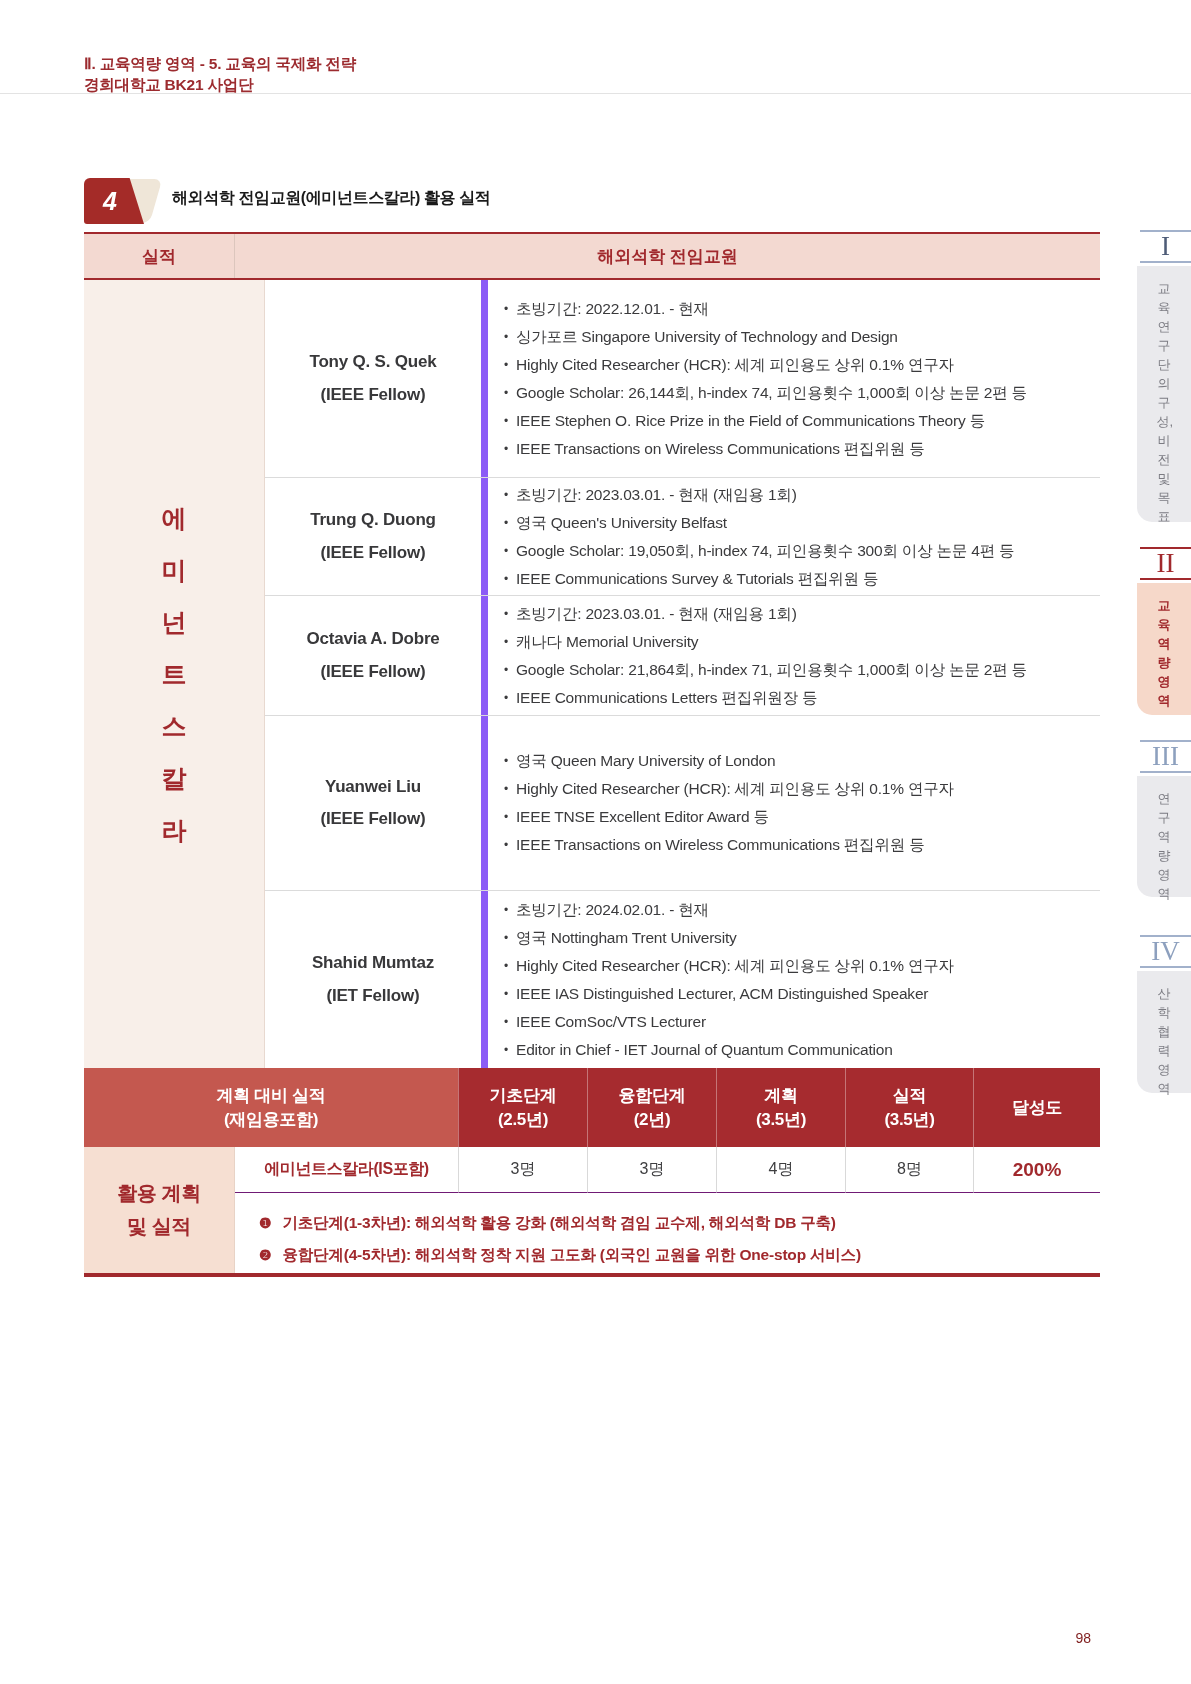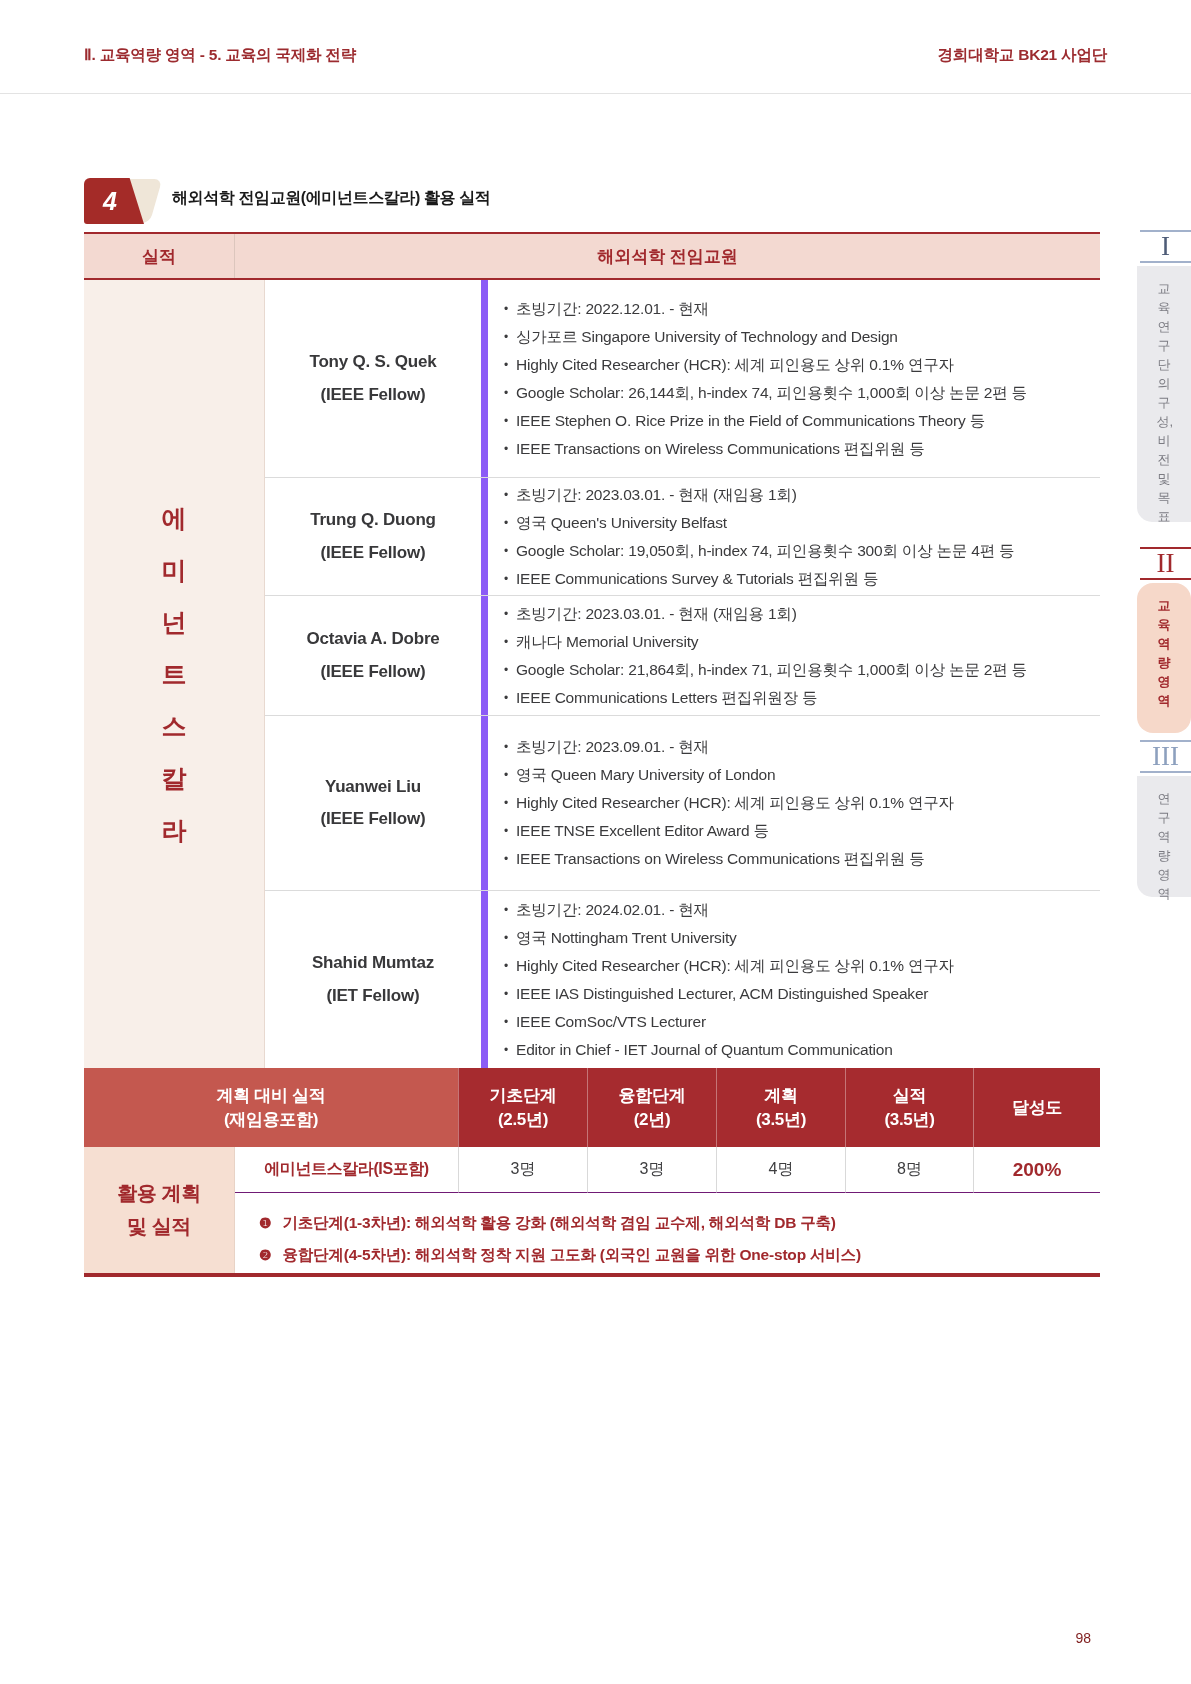--- a/index.html
+++ b/index.html
@@ -1,21 +1,21 @@
 <!DOCTYPE html>
 <html><head>
 <meta charset="utf-8">
 <style>
   * { box-sizing: border-box; margin: 0; padding: 0; }
   html,body { background:#ffffff; }
   body { font-family:"Liberation Sans", sans-serif; }
   .page { position:relative; width:1191px; height:1684px; background:#fff; overflow:hidden; }
 
   
-  .top-header { position:absolute; left:84px; right:84px; top:45px; display:flex; justify-content:space-between; align-items:baseline; font-weight:bold; font-size:15.5px; color:#9C2B2F; letter-spacing:-0.2px; }
+  .top-header { position:absolute; left:84px; right:84px; top:54px; display:flex; justify-content:space-between; align-items:baseline; font-weight:bold; font-size:15.5px; color:#9C2B2F; letter-spacing:-0.2px;flex-direction:column; }
   .top-rule { position:absolute; left:0; right:0; top:93px; height:1px; background:#E3E3E3; }
 
   
   .badge-wrap { position:absolute; left:84px; top:178px; width:78px; height:46px; }
   .badge-fold { position:absolute; left:14px; top:1px; width:58px; height:44px; background:#EFE6D8; border-radius:8px; transform:skewX(-16deg); }
   .badge-red { position:absolute; left:0; top:0; width:60px; height:46px; background:#A42B28; clip-path:polygon(0 0,76% 0,100% 100%,0 100%); border-radius:6px 0 0 3px; display:flex; align-items:center; padding-left:19px; color:#fff; font-style:italic; font-weight:bold; font-size:25px; }
   .section-title { position:absolute; left:172px; top:188px; font-size:16px; font-weight:bold; color:#1A1A1A; letter-spacing:-0.4px; }
 
   
   .main-table { position:absolute; left:84px; top:232px; width:1016px; }
@@ -130,21 +130,20 @@
             <div class="bullet">IEEE Communications Letters 편집위원장 등</div>
           </div>
         </div>
 
         <div class="mt-row">
           <div class="name-cell">
             <span>Yuanwei Liu</span>
             <span>(IEEE Fellow)</span>
           </div>
           <div class="details-cell">
-            <div class="bullet">초빙기간: 2023.09.01. - 현재</div>
             <div class="bullet">영국 Queen Mary University of London</div>
             <div class="bullet">Highly Cited Researcher (HCR): 세계 피인용도 상위 0.1% 연구자</div>
             <div class="bullet">IEEE TNSE Excellent Editor Award 등</div>
             <div class="bullet">IEEE Transactions on Wireless Communications 편집위원 등</div>
           </div>
         </div>
 
         <div class="mt-row">
           <div class="name-cell">
             <span>Shahid Mumtaz</span>
@@ -215,28 +214,34 @@
 
   <div class="side-tab" style="top:230px;">
     <div class="numeral n-dark">I</div>
     <div class="tabbody" style="height:256px;">
       <span class="vtext">교육연구단의 구성, 비전 및 목표</span>
     </div>
   </div>
 
   <div class="side-tab active" style="top:547px;">
     <div class="numeral">II</div>
-    <div class="tabbody" style="height:150px;border-radius:16px;">
+    <div class="tabbody" style="height:132px;">
       <span class="vtext">교육역량 영역</span>
     </div>
   </div>
 
   <div class="side-tab" style="top:740px;">
     <div class="numeral">III</div>
     <div class="tabbody" style="height:121px;">
       <span class="vtext">연구역량 영역</span>
     </div>
   </div>
 
+  <div class="side-tab" style="top:935px;">
+    <div class="numeral">IV</div>
+    <div class="tabbody" style="height:122px;">
+      <span class="vtext">산학협력 영역</span>
+    </div>
+  </div>
 
   <div class="page-num">98</div>
 
 </div>
 
 </body></html>

